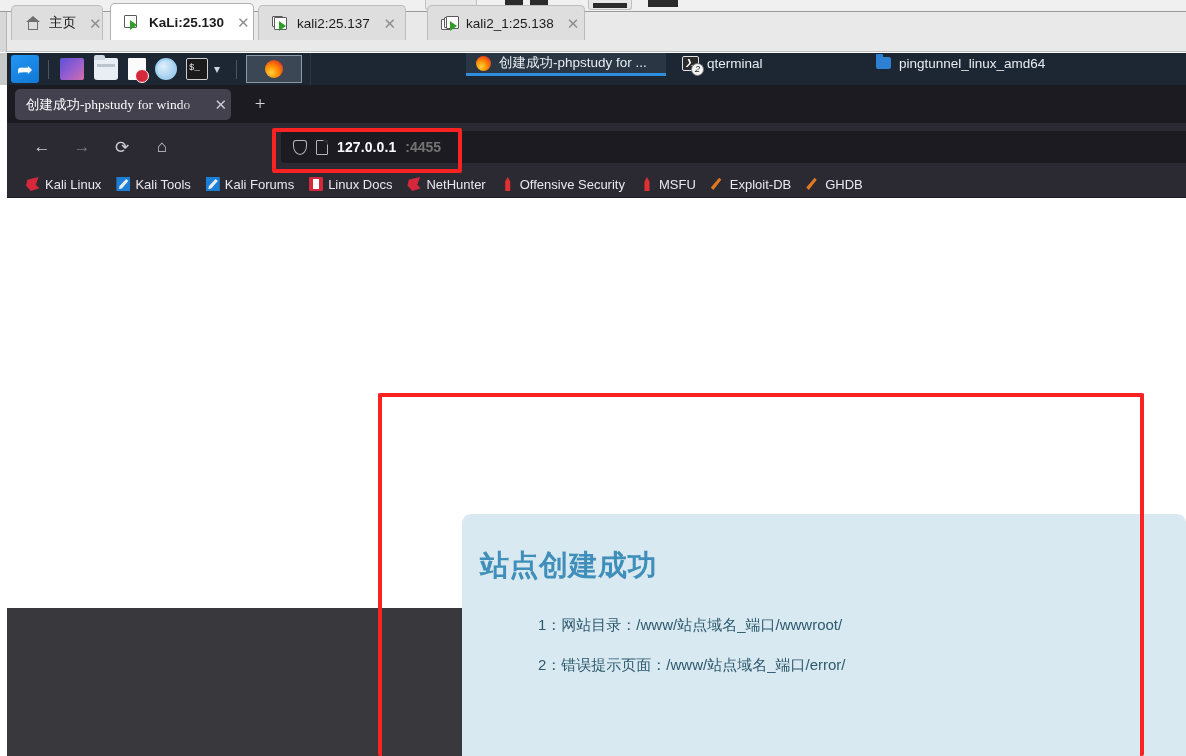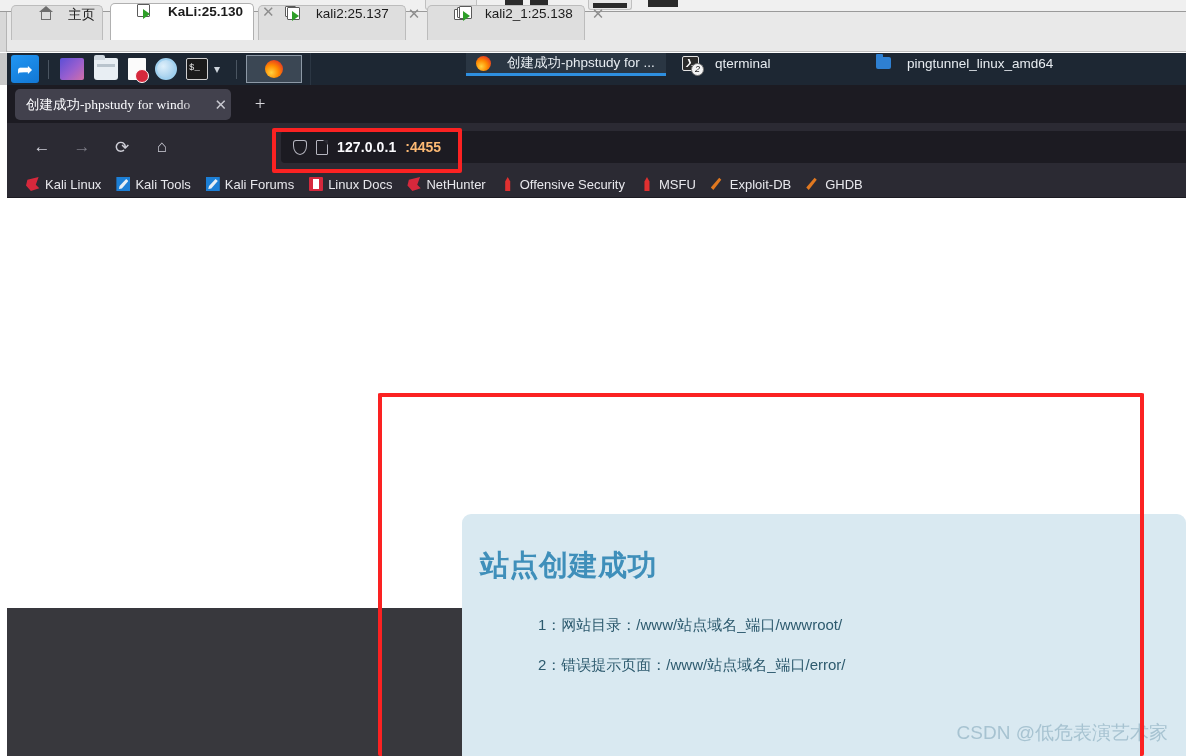--- a/index.html
+++ b/index.html
@@ -32,22 +32,22 @@
   }
   .vm-left-edge {
     position: absolute; left: 0; top: 12px; width: 7px; height: 40px;
     background: #d8d8d8; border-right: 1px solid #b5b5b5;
   }
   .vm-tab {
     position: absolute; top: 5px; height: 35px;
     background: #dedede;
     border: 1px solid #bcbcbc; border-bottom: none;
     border-radius: 5px 5px 0 0;
-    display: flex; align-items: flex-start; gap: 14px;
-    padding: 0 6px 0 26px;
+    display: flex; align-items: center; gap: 8px;
+    padding: 0 6px 0 13px;
     font-size: 13.5px; color: #1b1b1b;
     white-space: nowrap;
   }
   .vm-tab.active {
     background: #ffffff; top: 3px; height: 37px;
     border-color: #b0b0b0;
     font-weight: bold;
     z-index: 4;
   }
   .vm-tab .vmtab-label { font-size: 13.5px; }
@@ -150,21 +150,21 @@
     position: absolute; top: 55px; width: 56px; height: 28px;
     background: #3b4754; border: 1px solid #8d99a6;
     display: flex; align-items: center; justify-content: center;
   }
   .ff-mark {
     width: 18px; height: 18px; border-radius: 50%;
     background: radial-gradient(circle at 35% 70%, #ffd23f 0%, #ff8a00 42%, #e8431f 75%, #b8231a 100%);
   }
   .tb-win {
     position: absolute; top: 53px; height: 16px;
-    display: flex; align-items: center; gap: 16px;
+    display: flex; align-items: center; gap: 8px;
     color: #e7ecf1; font-size: 13.5px; white-space: nowrap;
     padding: 10px 10px;
   }
   .tb-win.active {
     background: #2a3643; border-bottom: 3px solid #2e8fe0;
   }
   .tb-divider {
     position: absolute; width: 1px; height: 32px; background: #2b3643; top: 53px;
   }
   .ic-qterm {
@@ -240,21 +240,21 @@
   .page-icon {
     width: 12px; height: 15px; flex: none;
     border: 1.6px solid #b6b6c0; border-radius: 1px;
     position: relative;
   }
   .page-icon:after {
     content:""; position: absolute; right: -1px; top: -1px;
     border-left: 5px solid transparent; border-top: 5px solid #2b2a33;
   }
   .url-host { color: #fbfbfe; font-weight: bold; letter-spacing: .1px; }
-  .url-port { color: #fdba74; font-weight: bold; }
+  .url-port { color: #737373; font-weight: bold; }
 
   .ff-bookmarks {
     position: relative; height: 27px; background: #2b2a33;
     display: flex; align-items: center; gap: 3px; padding-left: 13px;
     border-bottom: 1px solid #1c1b22;
   }
   .bm {
     display: flex; align-items: center; gap: 5px;
     padding: 2px 6px; border-radius: 3px;
     color: #e8e8ed; font-size: 13px; white-space: nowrap;
@@ -466,21 +466,20 @@
         <span>GHDB</span>
       </div>
     </div>
 
     <div class="ff-page">
       <div class="card">
         <h1>站点创建成功</h1>
         <p class="indent">1：网站目录：/www/站点域名_端口/wwwroot/</p>
         <p class="indent">2：错误提示页面：/www/站点域名_端口/error/</p>
 
-        <div class="watermark">CSDN @低危表演艺术家</div>
       </div>
     </div>
   </div>
 
   <div class="redbox" id="redbox-url"></div>
   <div class="redbox" id="redbox-card"></div>
 
 </div>
 
 </body></html>

